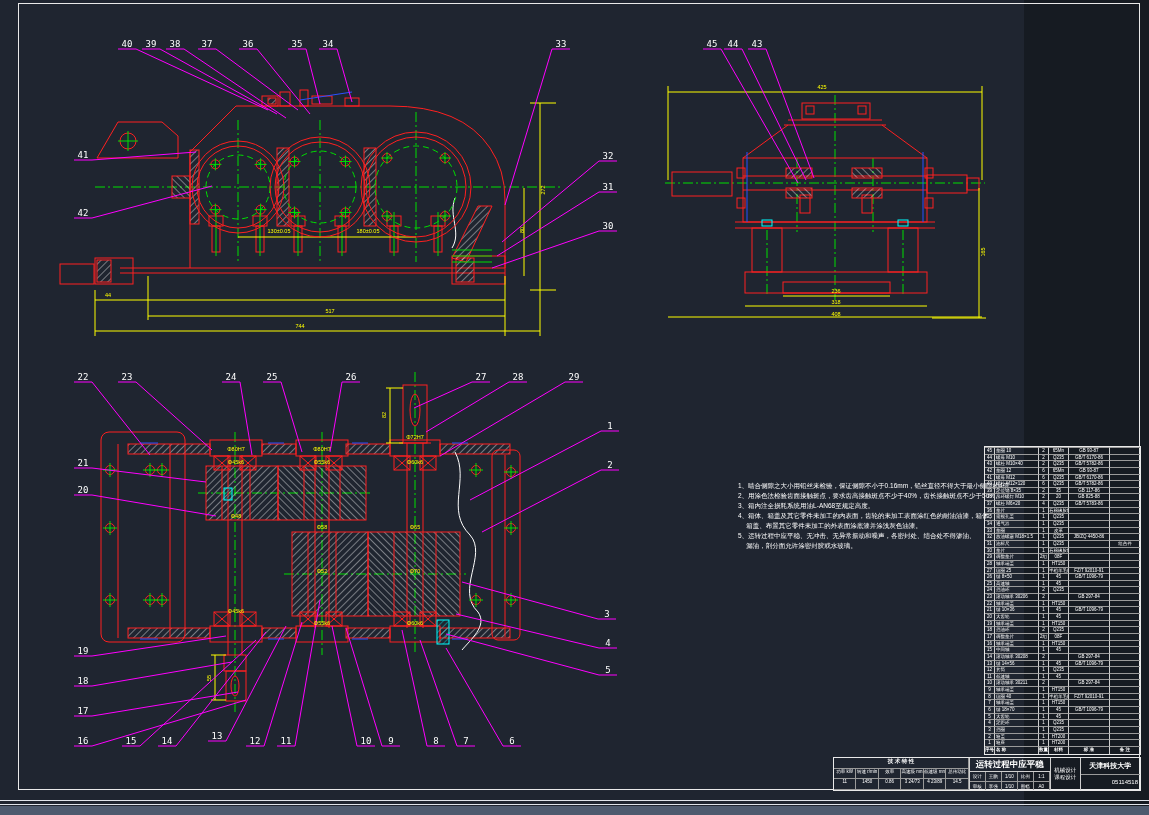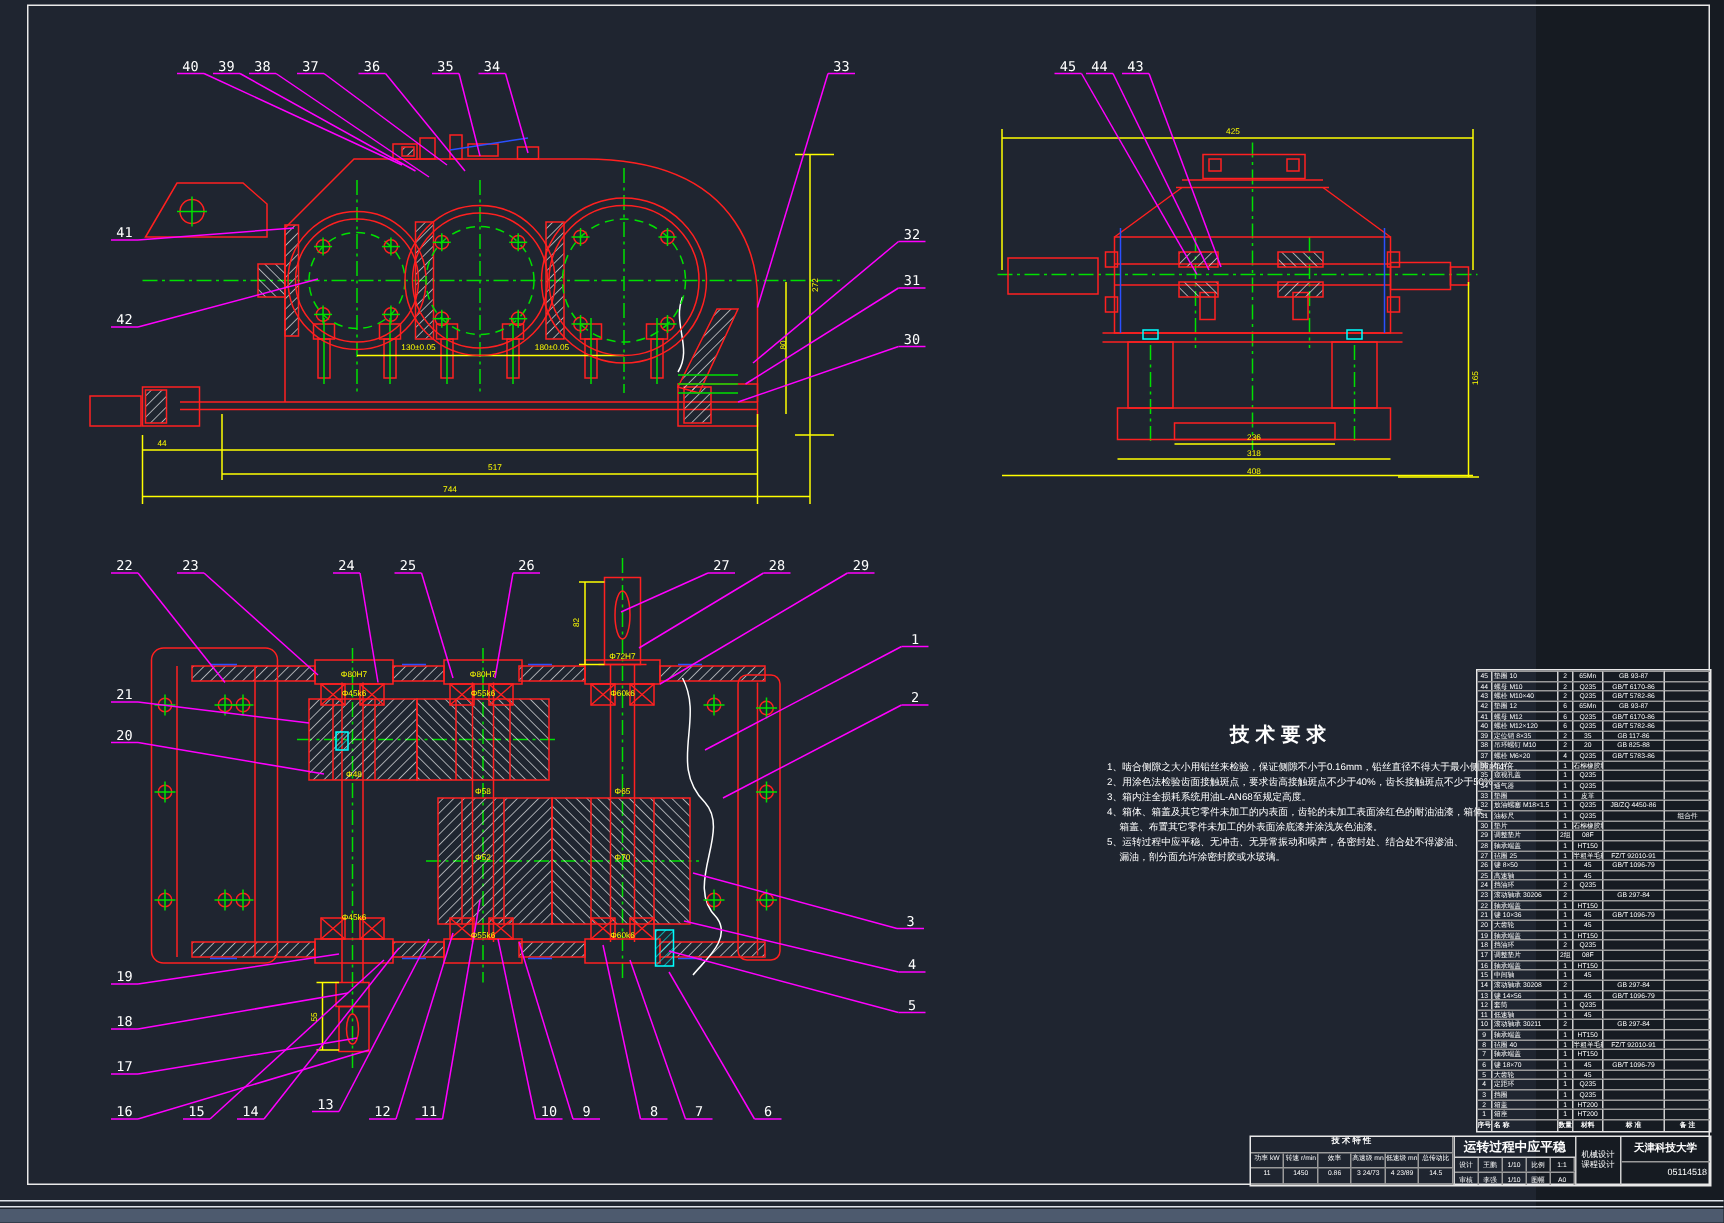--- a/index.html
+++ b/index.html
@@ -573,21 +573,20 @@
         <text x="415" y="573" fill="#ffff00" font-size="5.5" text-anchor="middle">Φ70</text>
         <text x="236" y="613" fill="#ffff00" font-size="5.5" text-anchor="middle">Φ45k6</text>
         <text x="322" y="625" fill="#ffff00" font-size="5.5" text-anchor="middle">Φ55k6</text>
         <text x="415" y="625" fill="#ffff00" font-size="5.5" text-anchor="middle">Φ60k6</text>
         <text x="386" y="415" fill="#ffff00" font-size="5.5" text-anchor="middle" transform="rotate(-90 386 415)">82</text>
         <text x="211" y="678" fill="#ffff00" font-size="5.5" text-anchor="middle" transform="rotate(-90 211 678)">55</text>
       </g>
   </svg>
 
   <div id="tech-req">
-    <h3>技术要求</h3>
     <div id="tech-req-lines">
         <div class="tr-line">1、啮合侧隙之大小用铅丝来检验，保证侧隙不小于0.16mm，铅丝直径不得大于最小侧隙的4倍。</div>
         <div class="tr-line">2、用涂色法检验齿面接触斑点，要求齿高接触斑点不少于40%，齿长接触斑点不少于50%。</div>
         <div class="tr-line">3、箱内注全损耗系统用油L-AN68至规定高度。</div>
         <div class="tr-line">4、箱体、箱盖及其它零件未加工的内表面，齿轮的未加工表面涂红色的耐油油漆，箱体、</div>
         <div class="tr-line">　 箱盖、布置其它零件未加工的外表面涂底漆并涂浅灰色油漆。</div>
         <div class="tr-line">5、运转过程中应平稳、无冲击、无异常振动和噪声，各密封处、结合处不得渗油、</div>
         <div class="tr-line">　 漏油，剖分面允许涂密封胶或水玻璃。</div>
       </div>
   </div>

